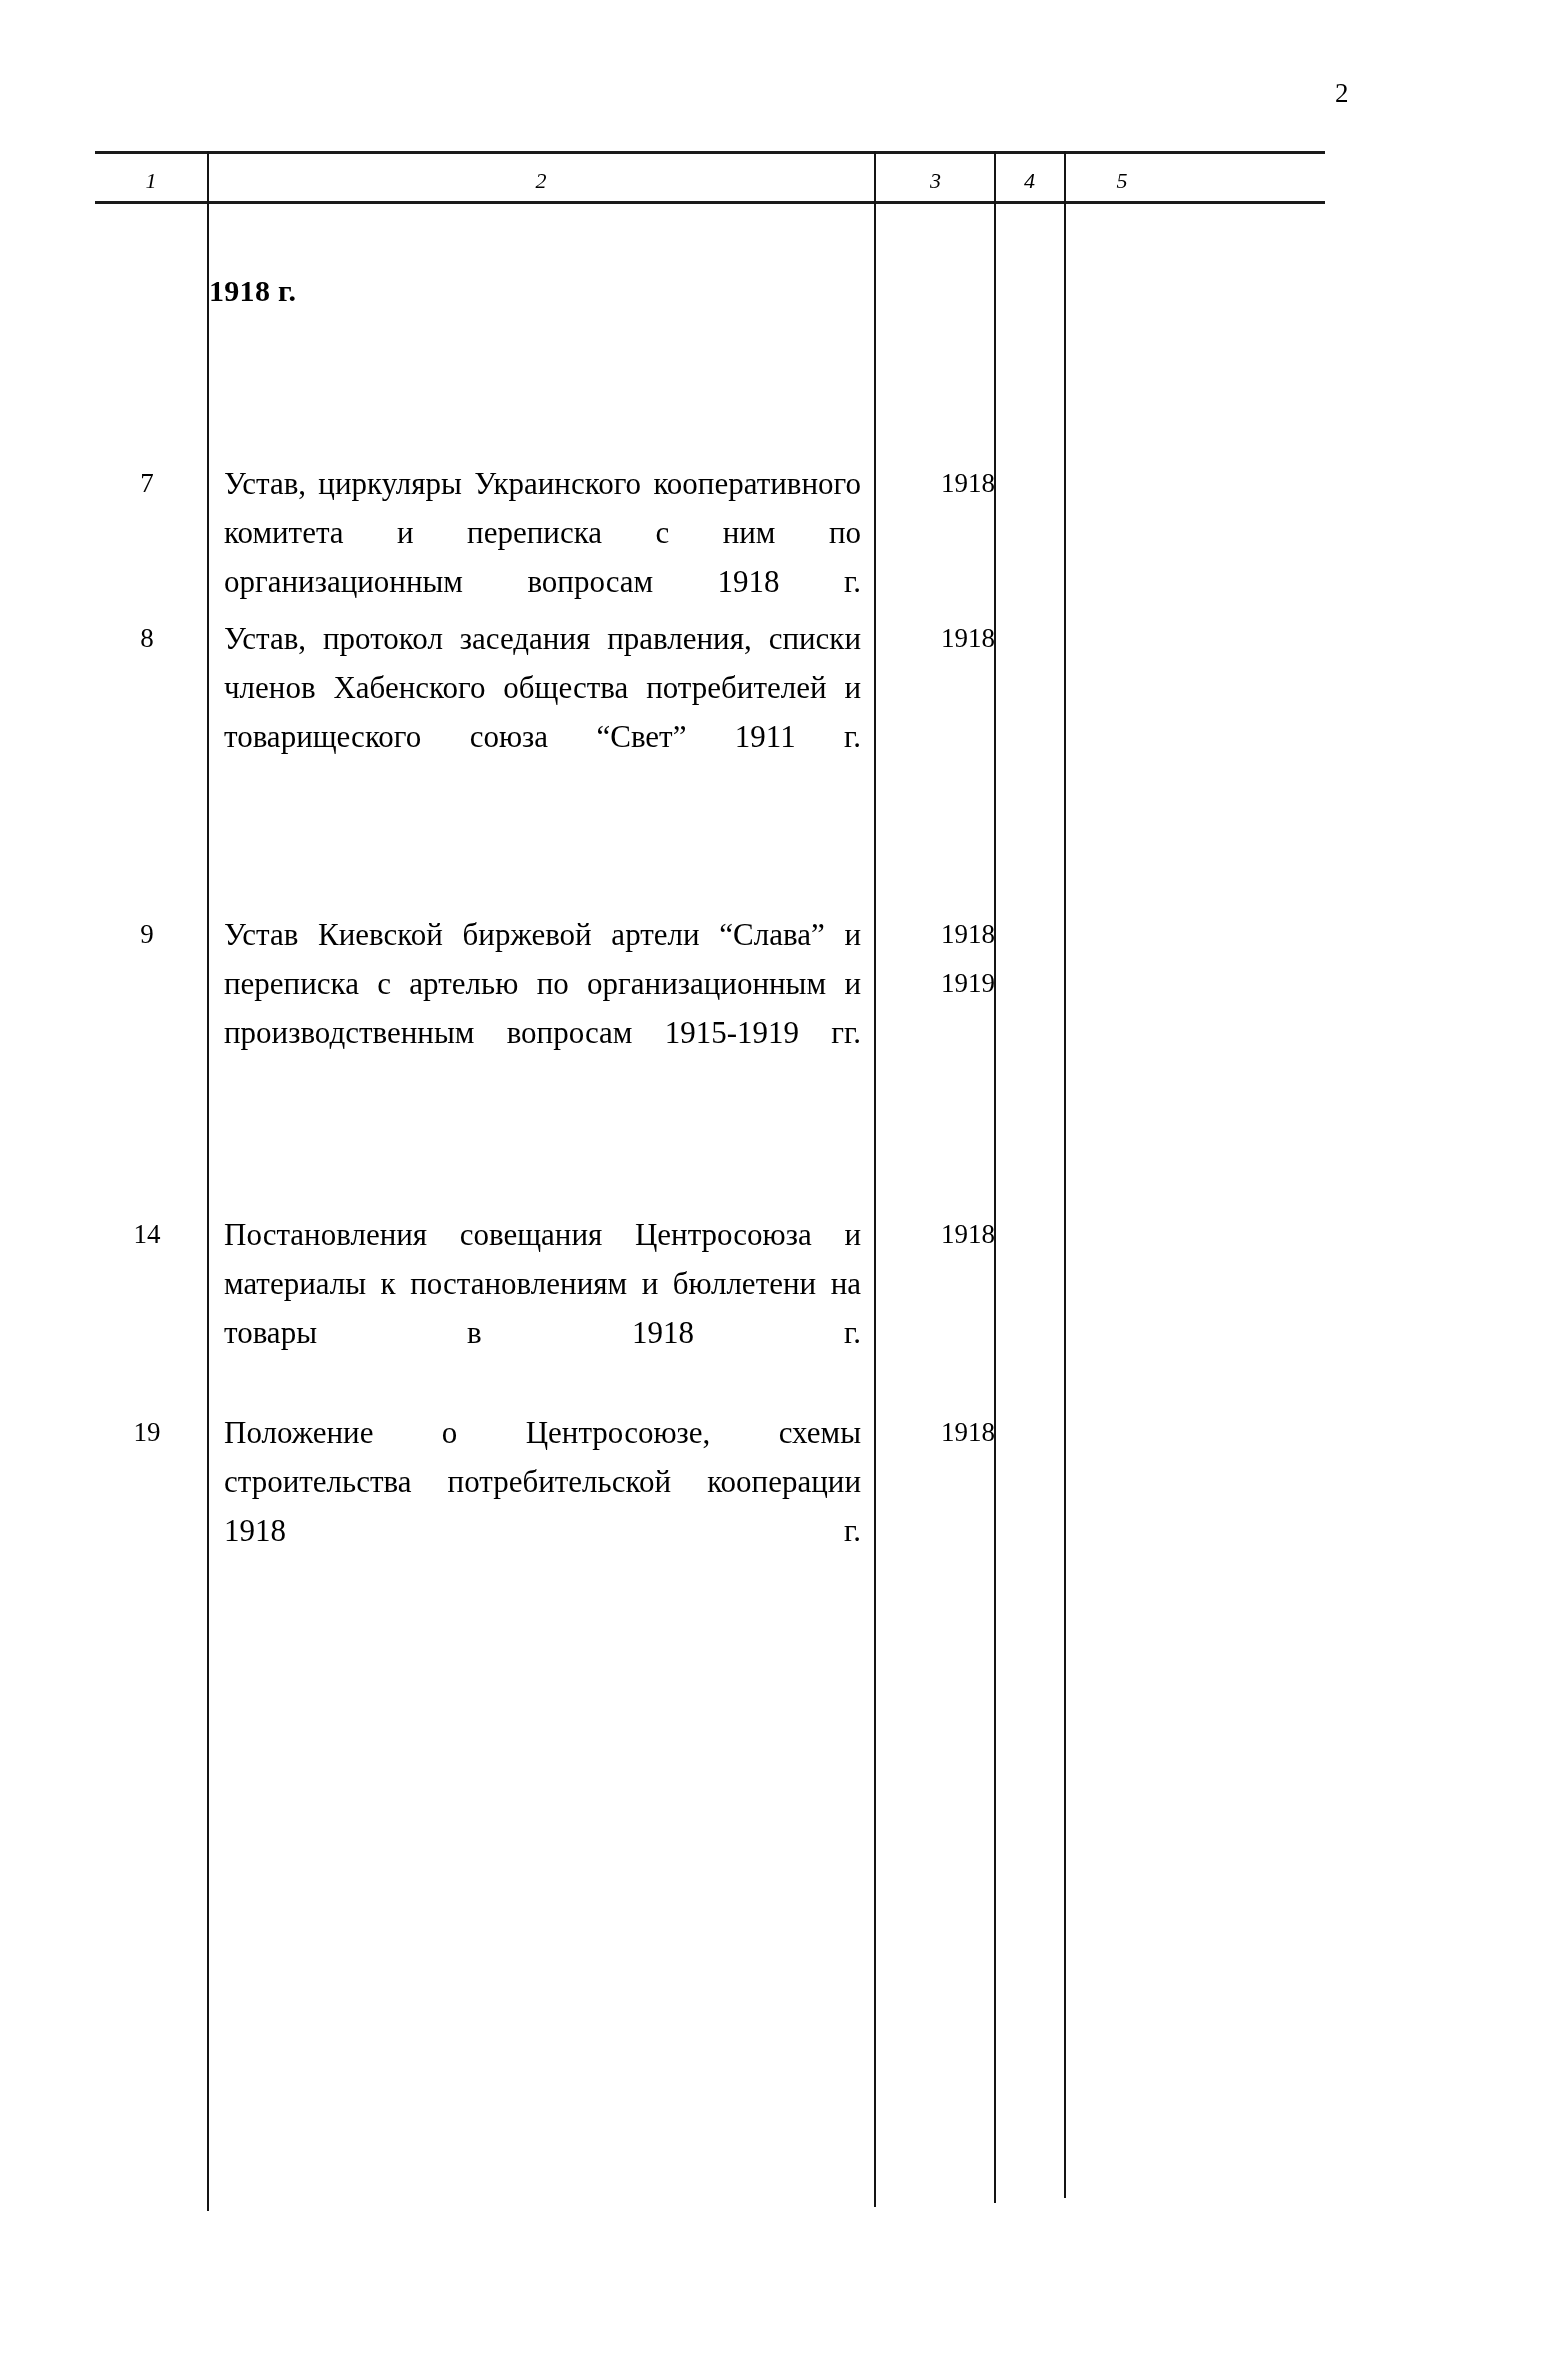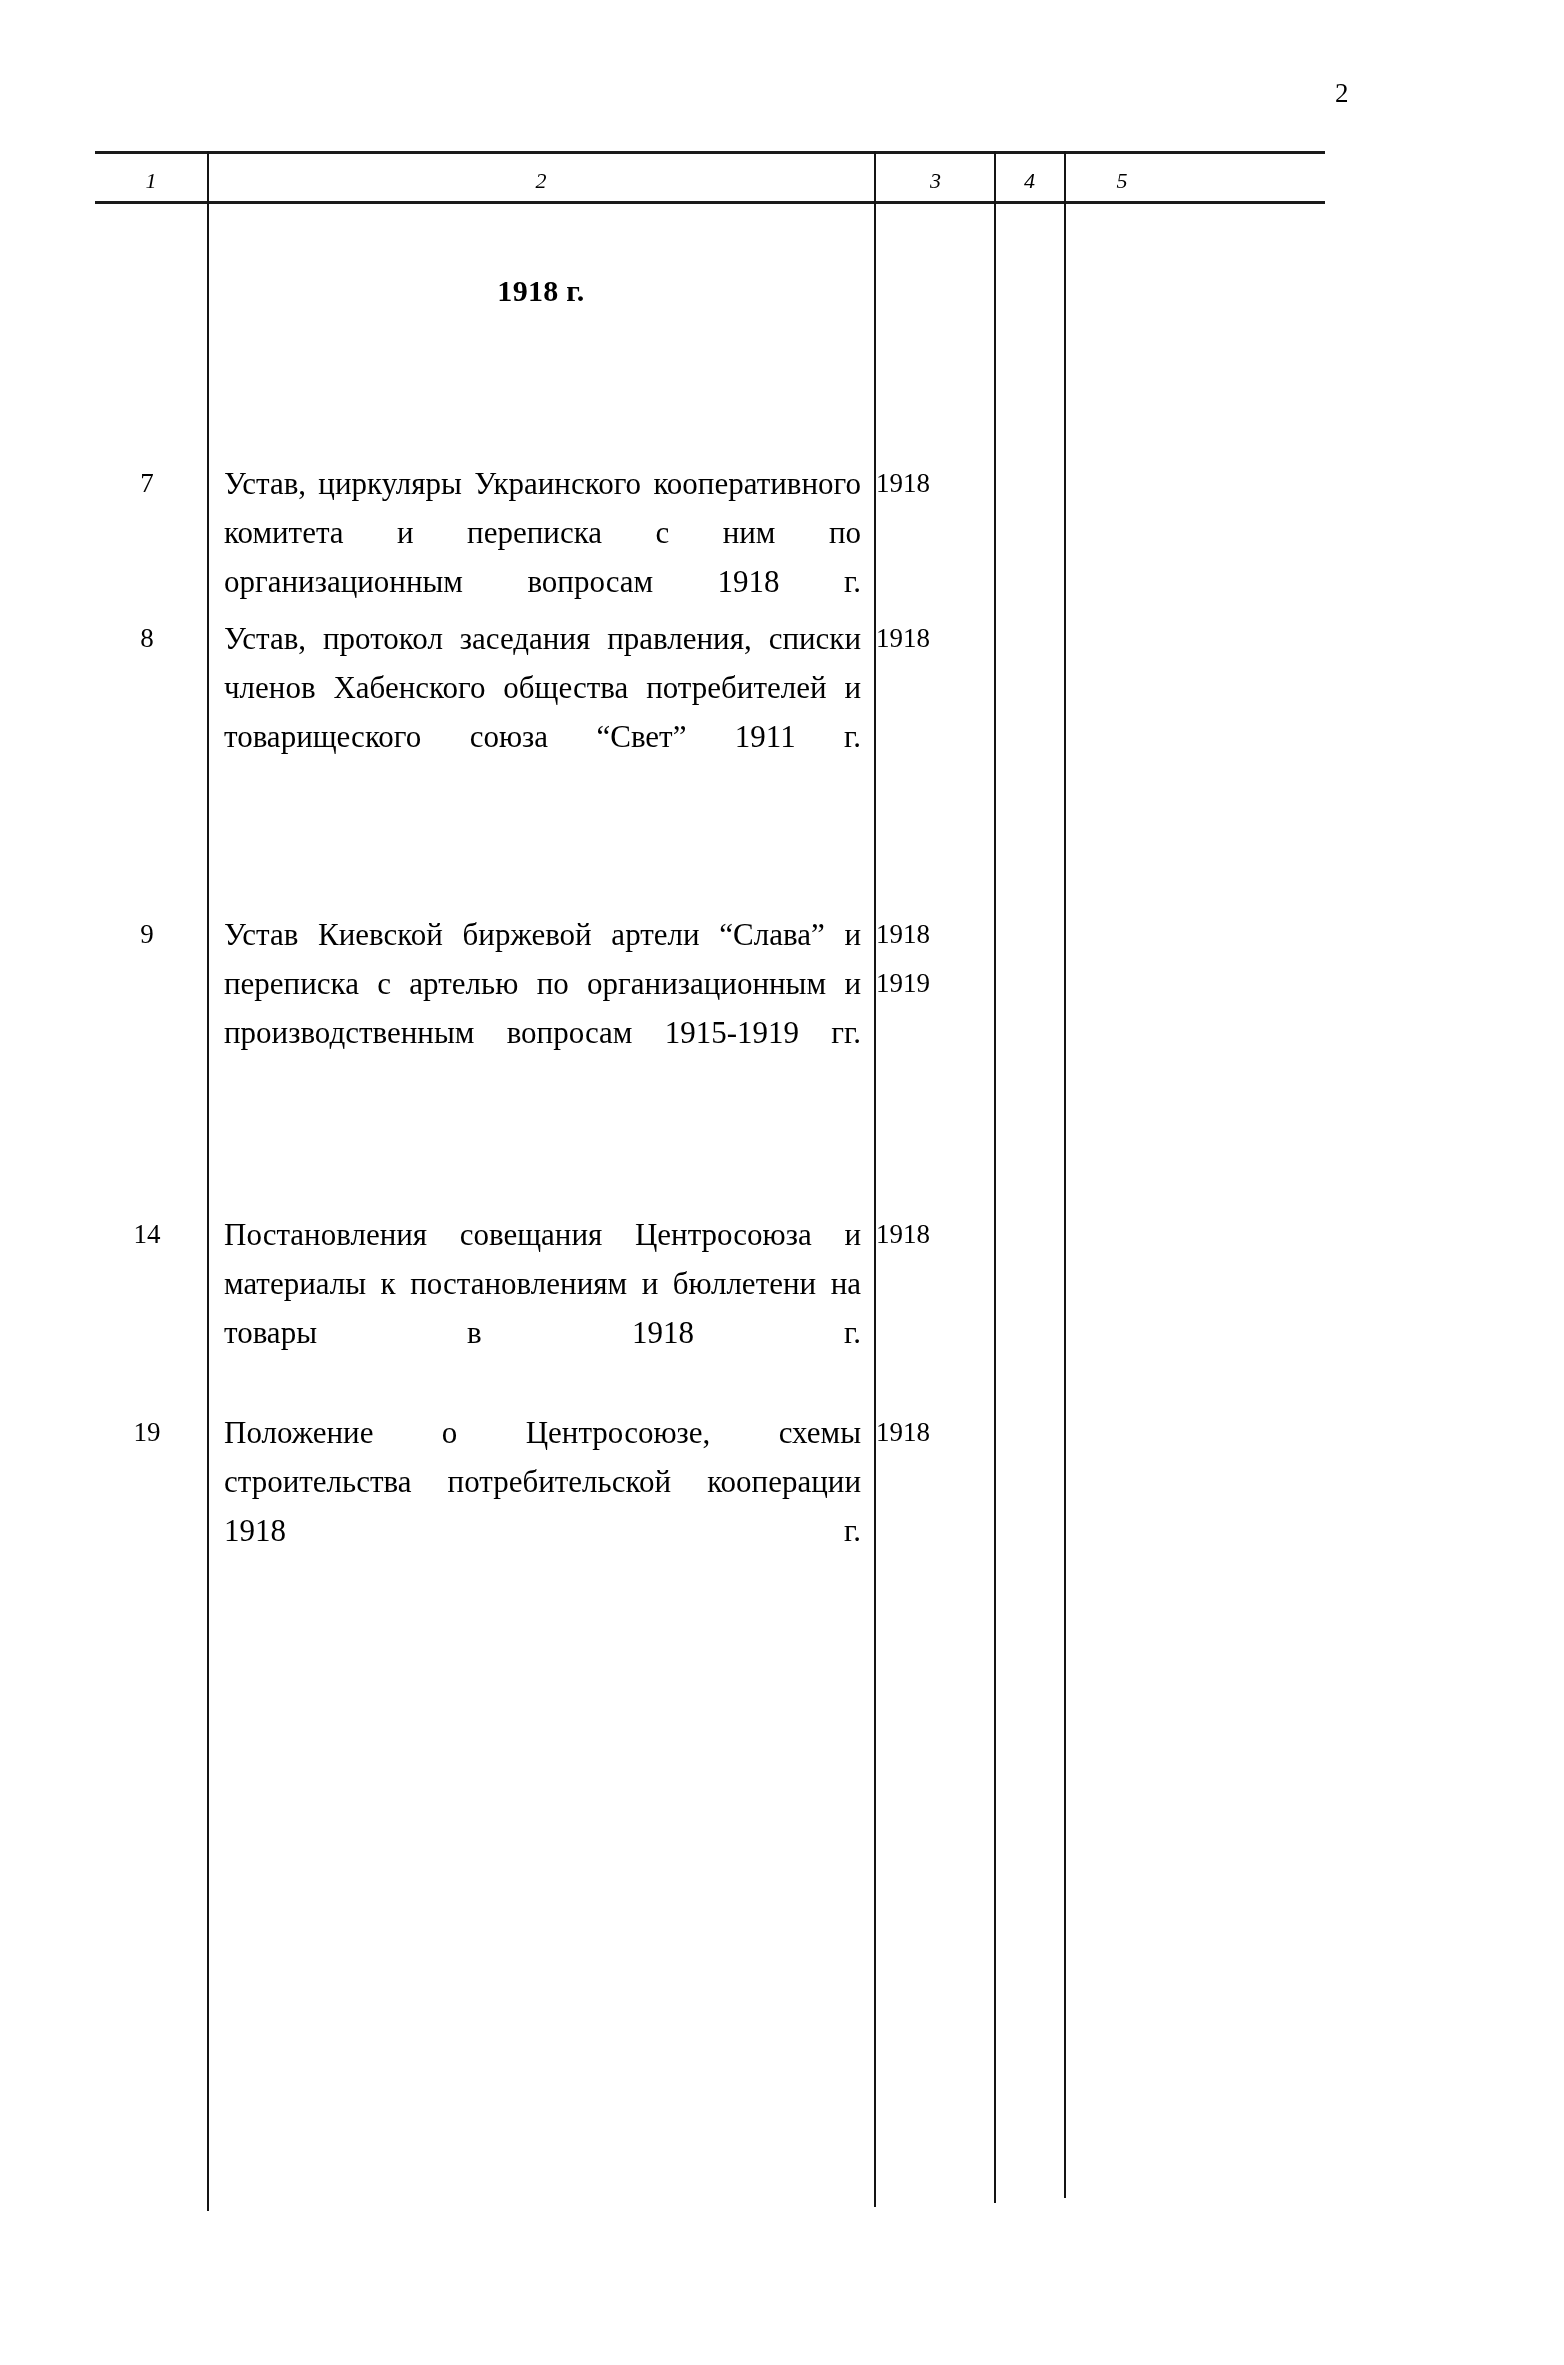--- a/index.html
+++ b/index.html
@@ -76,21 +76,20 @@
   .ch3 { left: 781px; width: 119px; }
   .ch4 { left: 901px; width: 67px; }
   .ch5 { left: 971px; width: 112px; }
 
   
   #section-heading {
     position: absolute;
     left: 114px;
     top: 123px;
     width: 664px;
-    text-align: center;
     font-size: 30px;
     font-weight: bold;
     letter-spacing: 0.3px;
   }
 
   
   .row {
     position: absolute;
     left: 0;
     width: 1230px;
@@ -114,21 +113,21 @@
   }
   .row .rtitle::after {
     content: "";
     display: inline-block;
     width: 100%;
   }
   .row .rdates {
     position: absolute;
     left: 781px;
     width: 119px;
-    text-align: left;
+    text-align: right;
     font-size: 27px;
     line-height: 49px;
   }
   .row .rcol4 {
     position: absolute;
     left: 901px;
     width: 67px;
     text-align: center;
     font-size: 27px;
     line-height: 49px;

